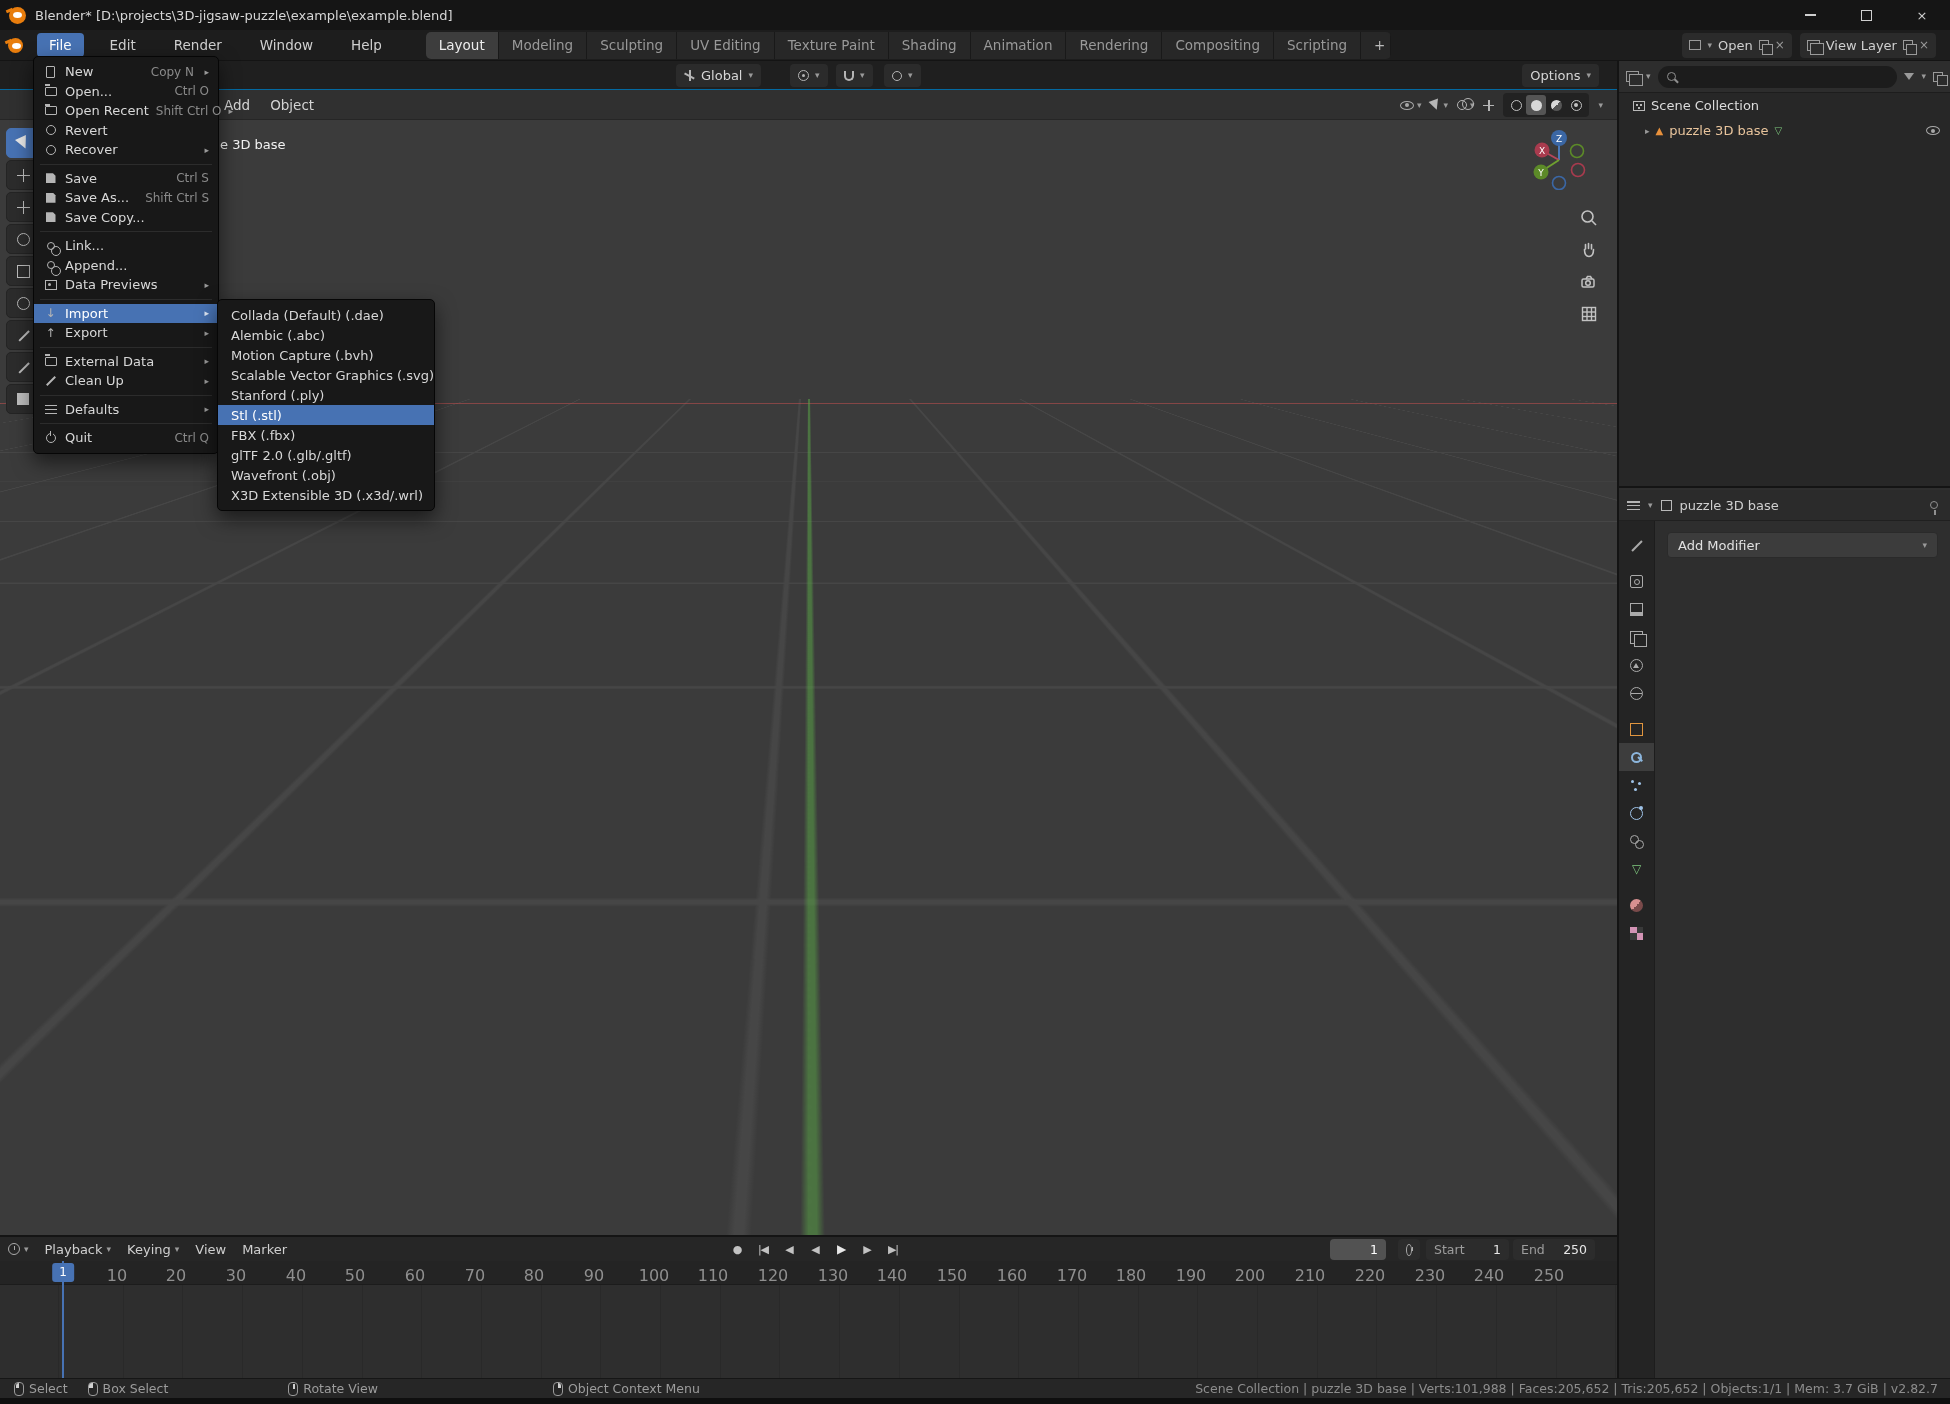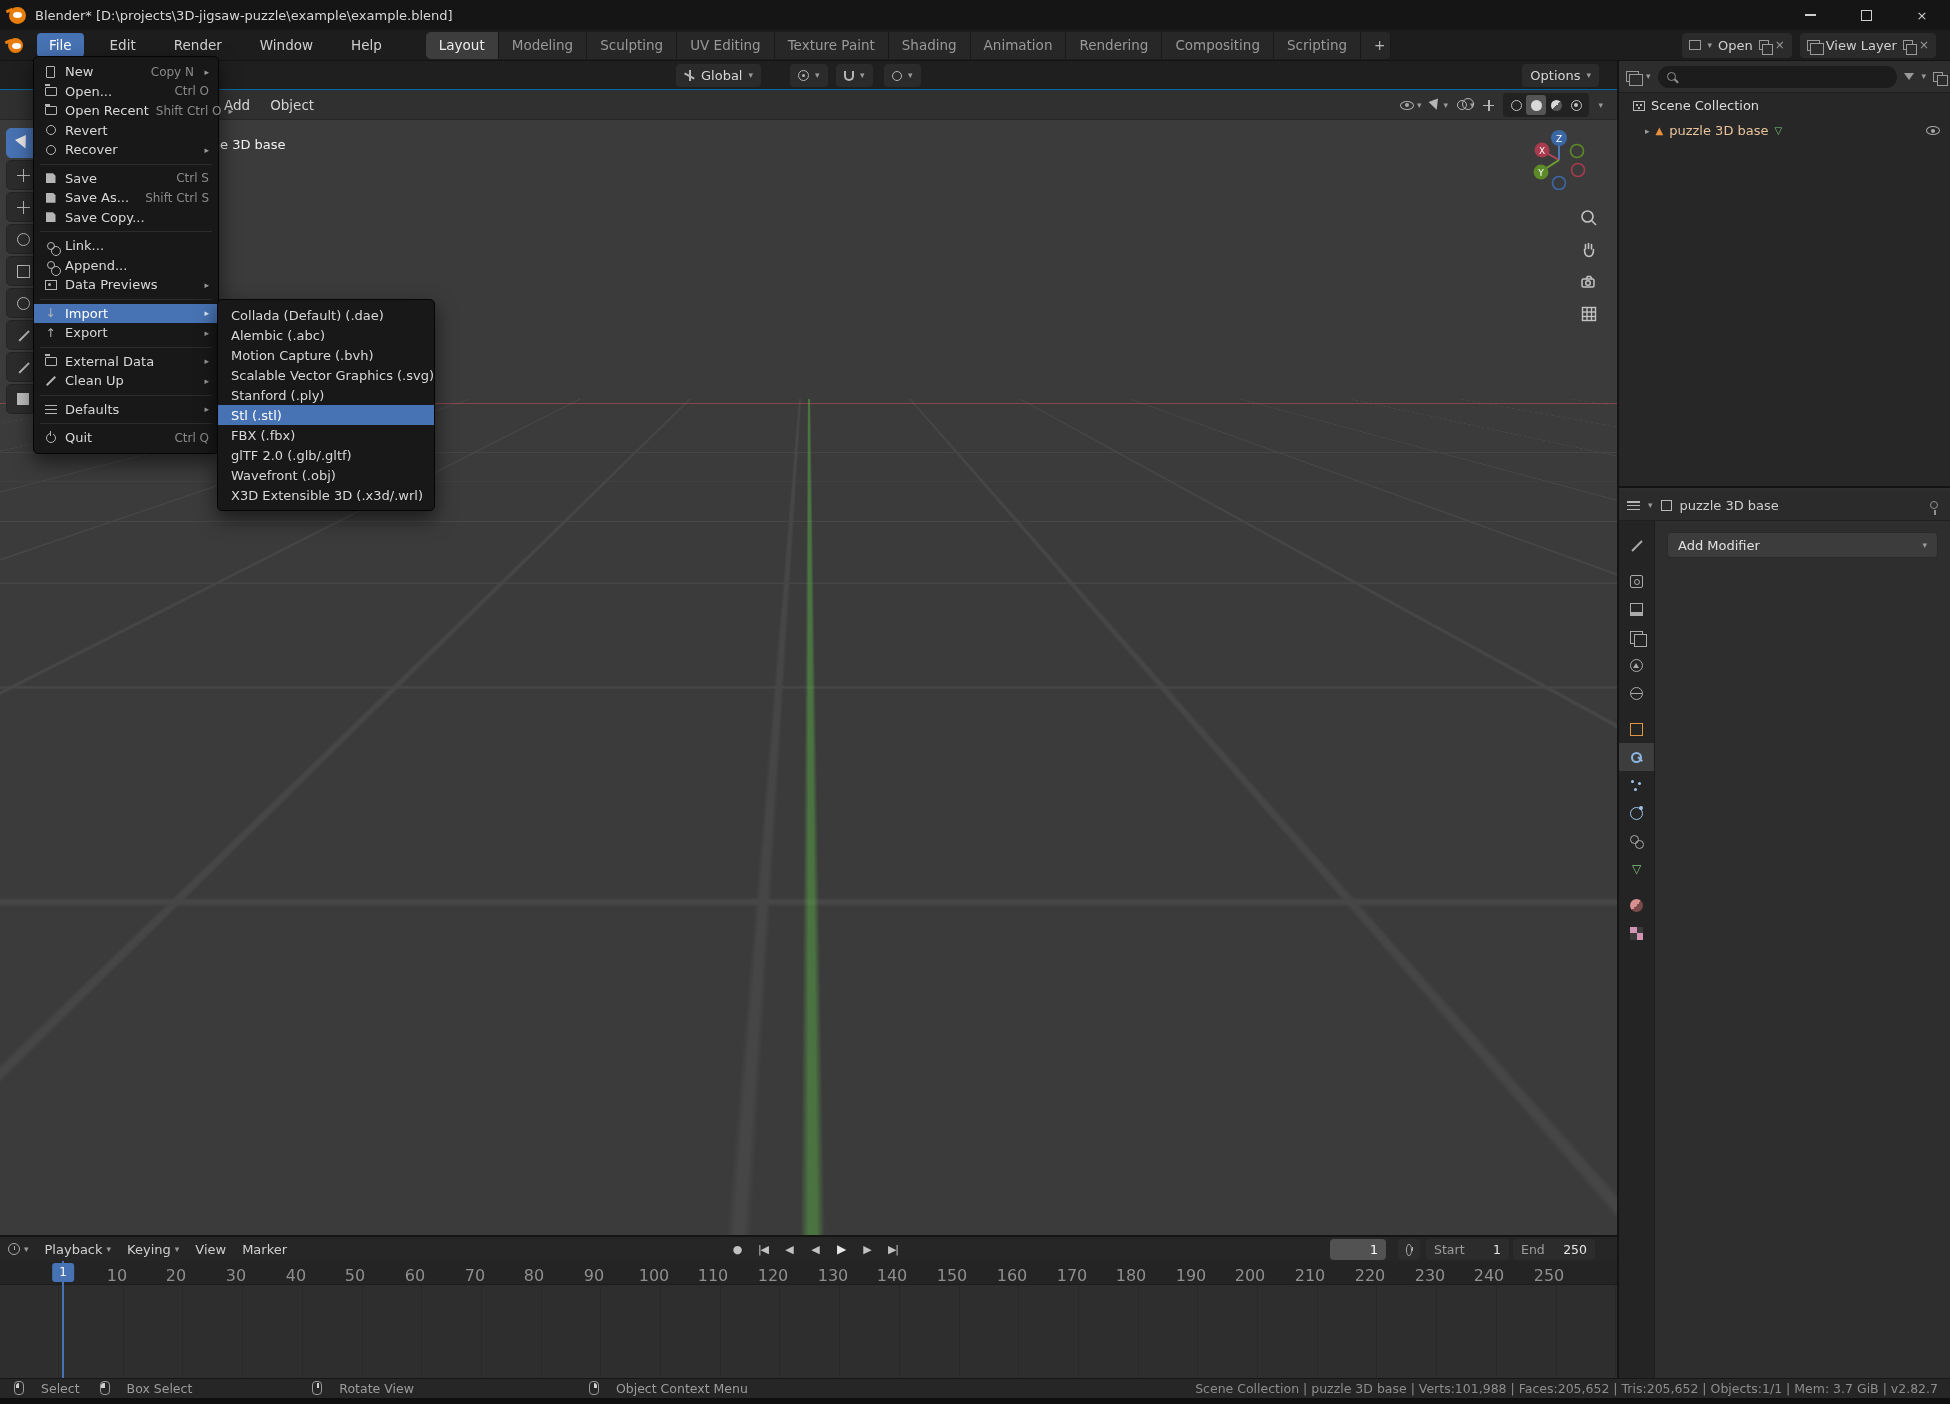--- a/index.html
+++ b/index.html
@@ -171,21 +171,21 @@
   .f-val{color:#e6e6e6}
   .tl-ruler{position:absolute;left:0;top:1261px;width:1617px;height:24px;background:#242424;border-bottom:1px solid #1c1c1c}
   .tick{position:absolute;top:5px;transform:translateX(-50%);font-size:16px;color:#8f8f8f}
   .tl-body{position:absolute;left:0;top:1285px;width:1617px;height:93px;background:#2e2e2e;background-image:repeating-linear-gradient(90deg,rgba(0,0,0,0.10) 0 1px,transparent 1px 59.7px);background-position:63px 0}
   .playhead-line{position:absolute;left:62px;top:1261px;width:2px;height:117px;background:#4772b3}
   .playhead-badge{position:absolute;left:63px;top:1263px;transform:translateX(-50%);background:#4772b3;color:#fff;font-size:12px;border-radius:3px;padding:0 7px;height:19px;line-height:19px}
 
   
   .statusbar{position:absolute;left:0;top:1378px;width:1950px;height:20px;background:#262626;border-top:1px solid #161616;display:flex;align-items:center;font-size:12.5px;color:#9c9c9c}
   .bottomstrip{position:absolute;left:0;top:1398px;width:1950px;height:6px;background:#0f0f0f}
-  .km{display:flex;align-items:flex-start;gap:17px}
+  .km{display:flex;align-items:center;gap:5px}
   .mouse{width:10px;height:14px;border:1.2px solid #9a9a9a;border-radius:4px;position:relative}
   .mouse.left::before{content:"";position:absolute;left:0.5px;top:0.5px;width:3.5px;height:5px;background:#d0d0d0;border-radius:3px 0 0 0}
   .mouse.mid::before{content:"";position:absolute;left:3.5px;top:1px;width:2px;height:5px;background:#d0d0d0}
   .mouse.right::before{content:"";position:absolute;right:0.5px;top:0.5px;width:3.5px;height:5px;background:#d0d0d0;border-radius:0 3px 0 0}
   .stats{margin-left:auto;padding-right:12px;font-size:12.5px;color:#8d8d8d}
 
   
   .file-menu{position:absolute;left:33px;top:56px;width:186px;background:#181818;border:1px solid #060606;border-radius:5px;box-shadow:0 8px 20px rgba(0,0,0,0.55);padding:5px 0;z-index:100}
   .mi{height:19.5px;display:flex;align-items:center;gap:7px;padding:0 9px;font-size:13px;color:#d8d8d8}
   .mi .mil{white-space:nowrap}

